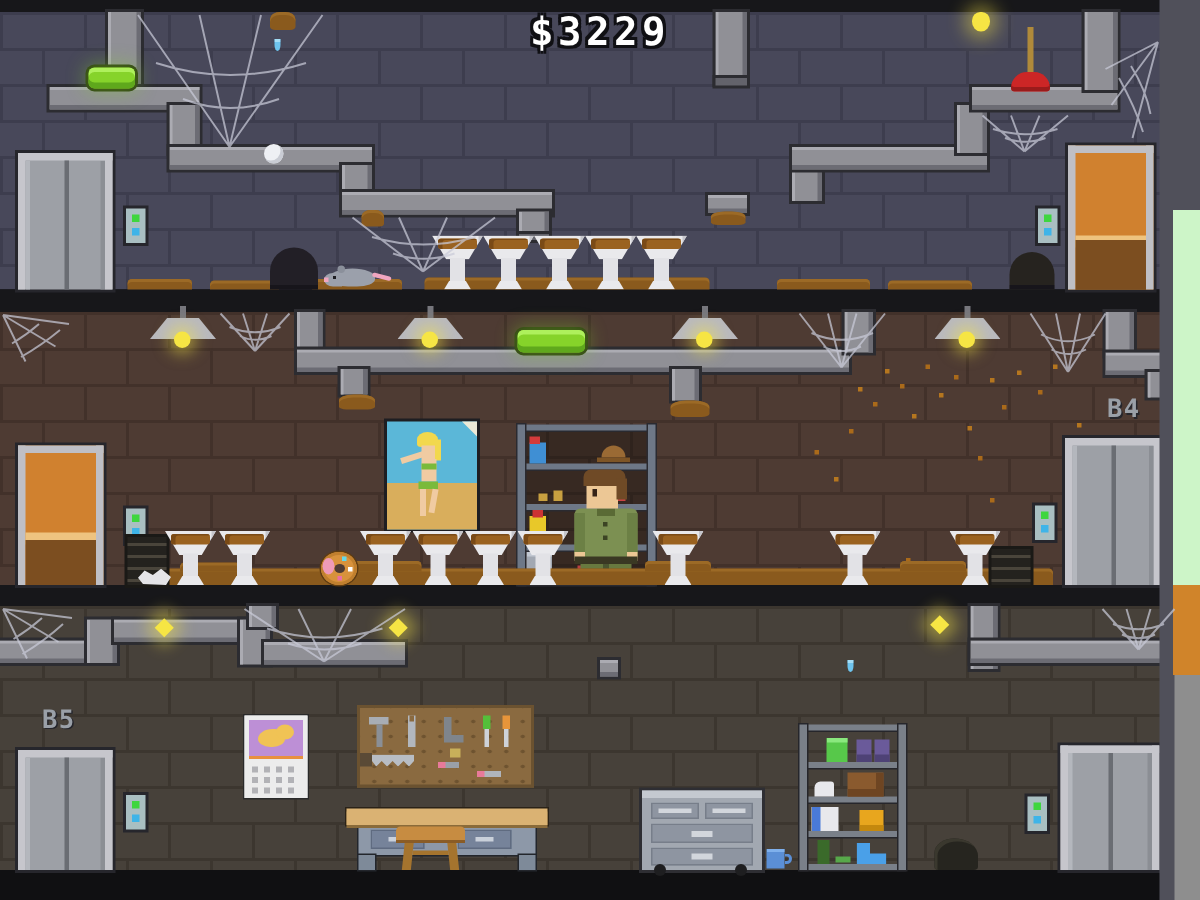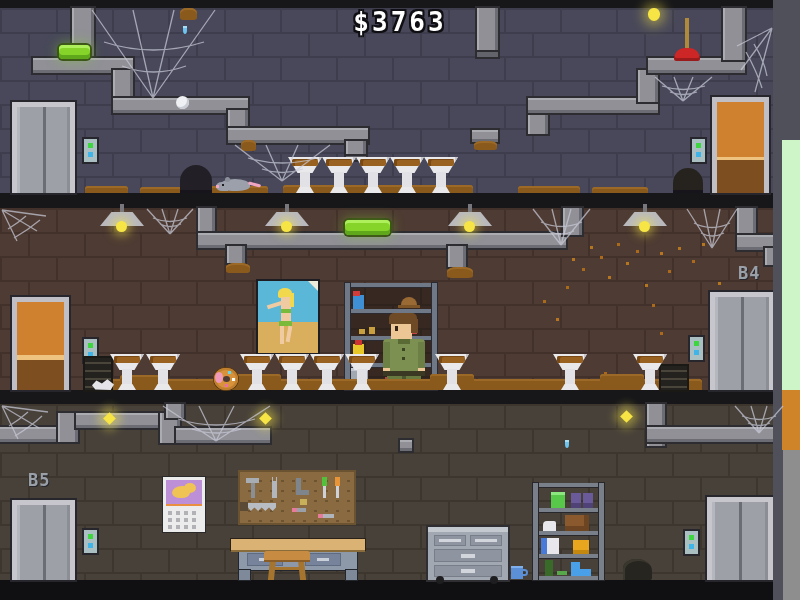--- a/index.html
+++ b/index.html
@@ -626,15 +626,15 @@
         <path d="M2,406 L48,412 M2,406 L39,428 M2,406 L18,439 M42,416 Q30,427 15,436 M28,412 Q19,420 9,426"></path>
       </g>
     <g>
         <path d="M163,406 L216,441 M199,406 L216,441 M234,406 L216,441 M270,406 L216,441 M178,419 Q216,431 255,419 M192,429 Q216,437 241,429"></path>
       </g>
     <g>
         <path d="M735,406 L759,433 M751,406 L759,433 M767,406 L759,433 M783,406 L759,433 M742,416 Q759,423 776,416 M748,423 Q759,428 770,423"></path>
       </g>
   </svg>
 
-  <div id="money" class="a">$3763</div>
+  <div id="money" class="a">$3229</div>
 
 </div>
 
 </body></html>

